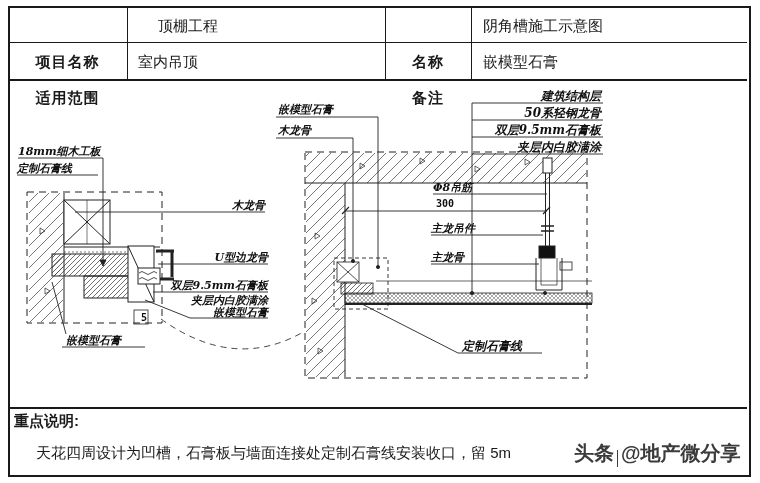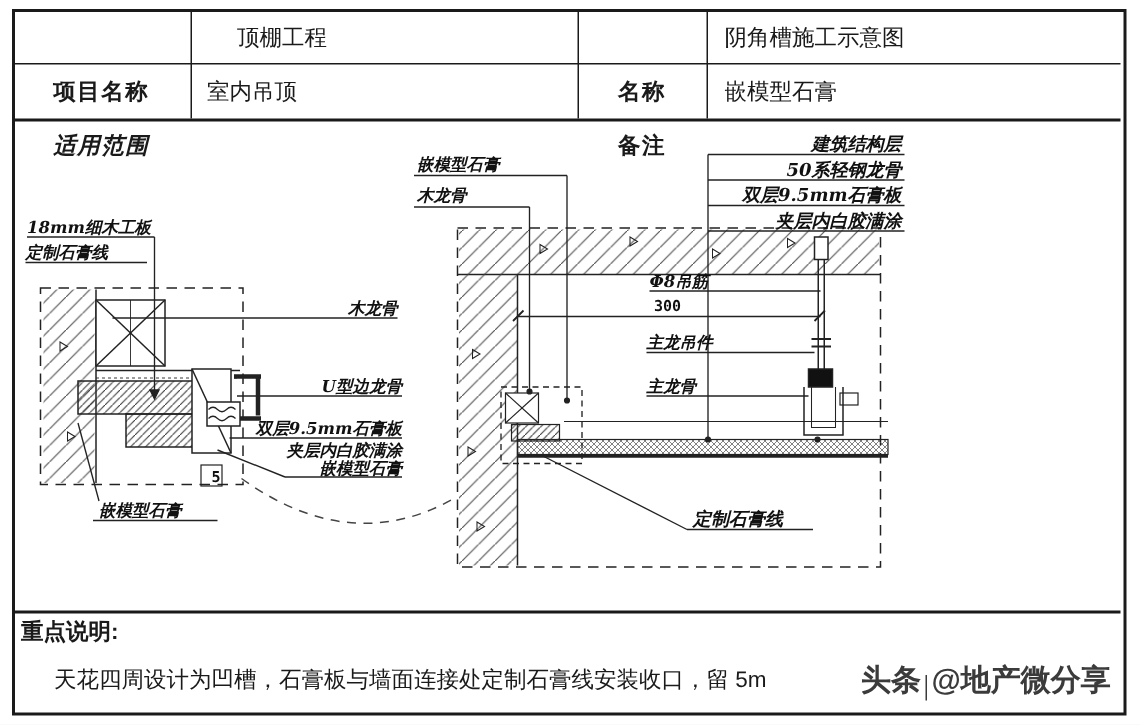--- a/index.html
+++ b/index.html
@@ -39,21 +39,21 @@
   <div class="hline" style="left:8px;top:79px;width:739px;height:2px;"></div>
   <div class="hline" style="left:8px;top:407px;width:739px;height:2px;"></div>
   <div class="vline" style="left:127px;top:6px;height:73px;"></div>
   <div class="vline" style="left:385px;top:6px;height:73px;"></div>
   <div class="vline" style="left:471px;top:6px;height:73px;"></div>
 
   <div class="cell hdr" style="left:8px;top:8px;width:119px;height:34px;">项目名称</div>
   <div class="cell" style="left:138px;top:8px;height:34px;margin-left:20px;">顶棚工程</div>
   <div class="cell" style="left:483px;top:8px;height:34px;">阴角槽施工示意图</div>
   <div class="cell hdr" style="left:385px;top:8px;width:86px;height:34px;">名称</div>
-  <div class="cell hdr" style="left:8px;top:43px;width:119px;height:36px;font-style:italic;">适用范围</div>
+  <div class="cell hdr" style="left:8px;top:43px;width:119px;height:36px;">适用范围</div>
   <div class="cell" style="left:138px;top:43px;height:36px;text-align:center;">室内吊顶</div>
   <div class="cell hdr" style="left:385px;top:43px;width:86px;height:36px;">备注</div>
   <div class="cell" style="left:483px;top:43px;height:36px;">嵌模型石膏</div>
 
   <svg style="position:absolute;left:8px;top:79px;" width="743" height="328" viewBox="8 79 743 328">
     <defs>
       <pattern id="hWall" width="11" height="11" patternUnits="userSpaceOnUse">
         <path d="M0,11 L11,0" stroke="#555" stroke-width="0.8"></path>
       </pattern>
       <pattern id="hDense" width="5" height="5" patternUnits="userSpaceOnUse">

